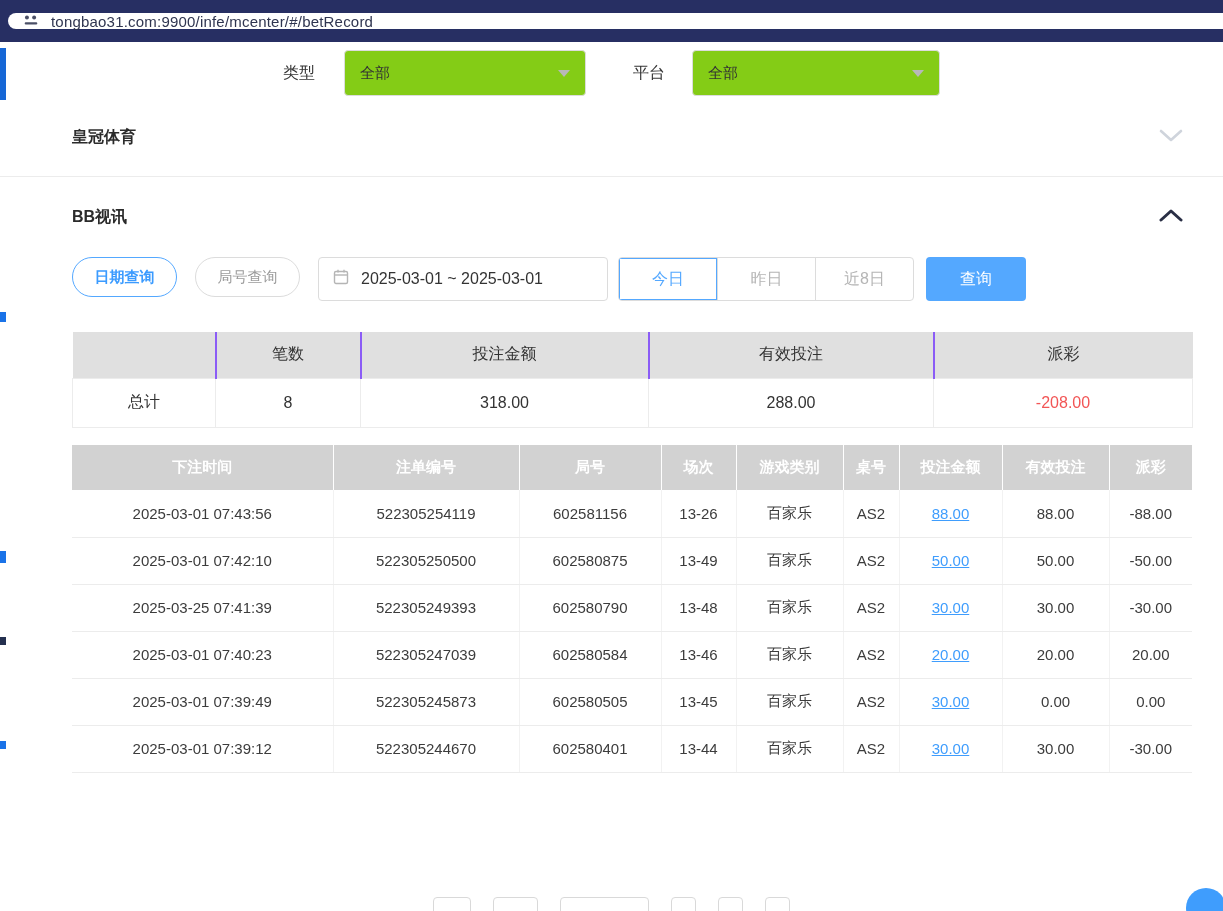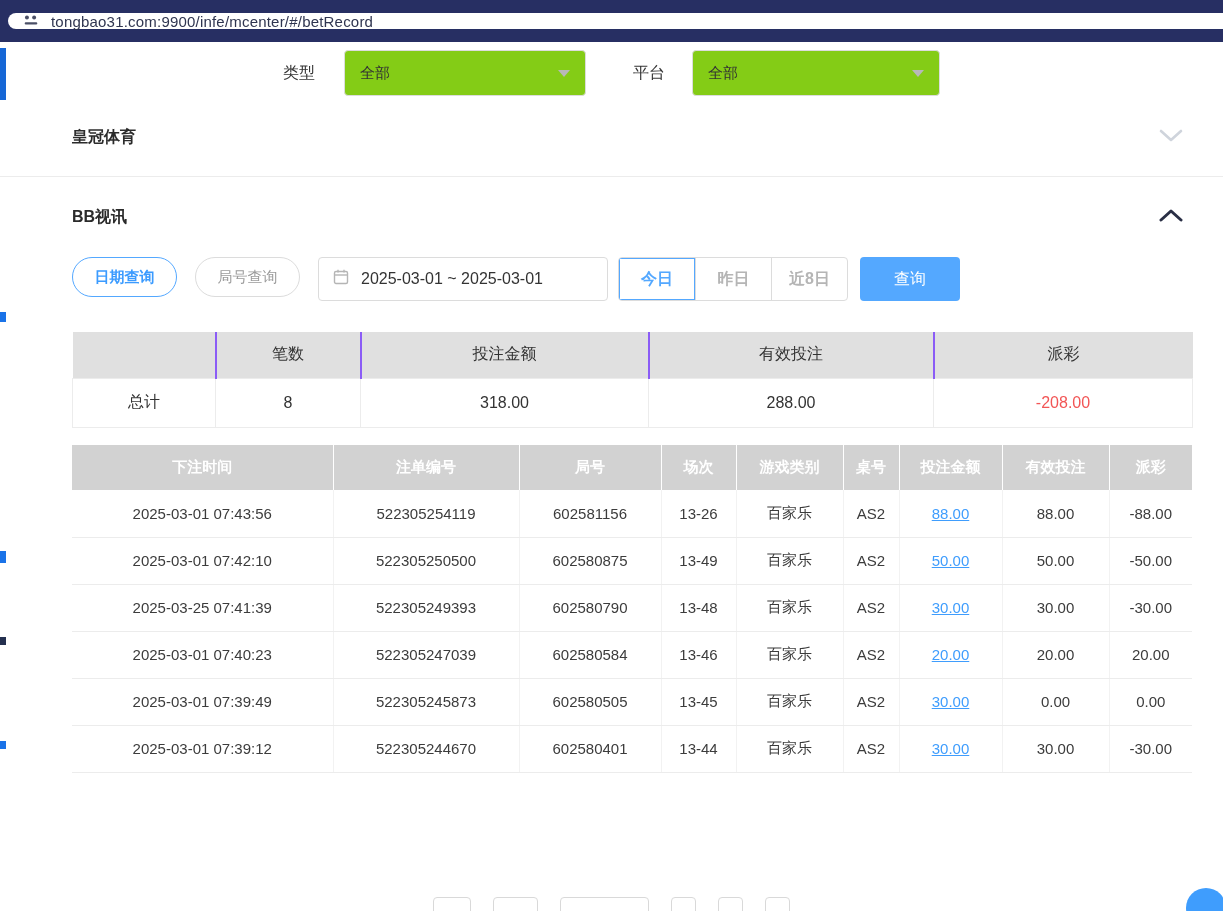--- a/index.html
+++ b/index.html
@@ -66,22 +66,22 @@
   .date-input{
     width:290px; height:44px; border:1px solid var(--border); border-radius:4px;
     margin-left:18px; display:flex; align-items:center; gap:12px; padding:0 14px;
     font-size:16px; color:var(--txt); cursor:pointer;
   }
   .btn-group{
     margin-left:10px; height:44px; display:flex; border:1px solid var(--border);
     border-radius:4px; overflow:hidden; background:#fff;
   }
   .group-btn{
-    width:76px; height:100%; display:flex; align-items:center; justify-content:center;
-    font-size:16px; color:#b5b5b5; cursor:pointer; border-left:1px solid var(--border);font-weight:bold;
+    width:98px; height:100%; display:flex; align-items:center; justify-content:center;
+    font-size:16px; color:#b5b5b5; cursor:pointer; border-left:1px solid var(--border);
   }
   .group-btn:first-child{border-left:none;}
   .group-btn.active{color:var(--accent); box-shadow:inset 0 0 0 1px var(--accent);}
   .search-btn{
     margin-left:12px; width:100px; height:44px; background:var(--accent); color:#fff;
     border:none; border-radius:4px; font-size:16px; cursor:pointer;
     font-family:inherit;
   }
   
   .summary-table{

